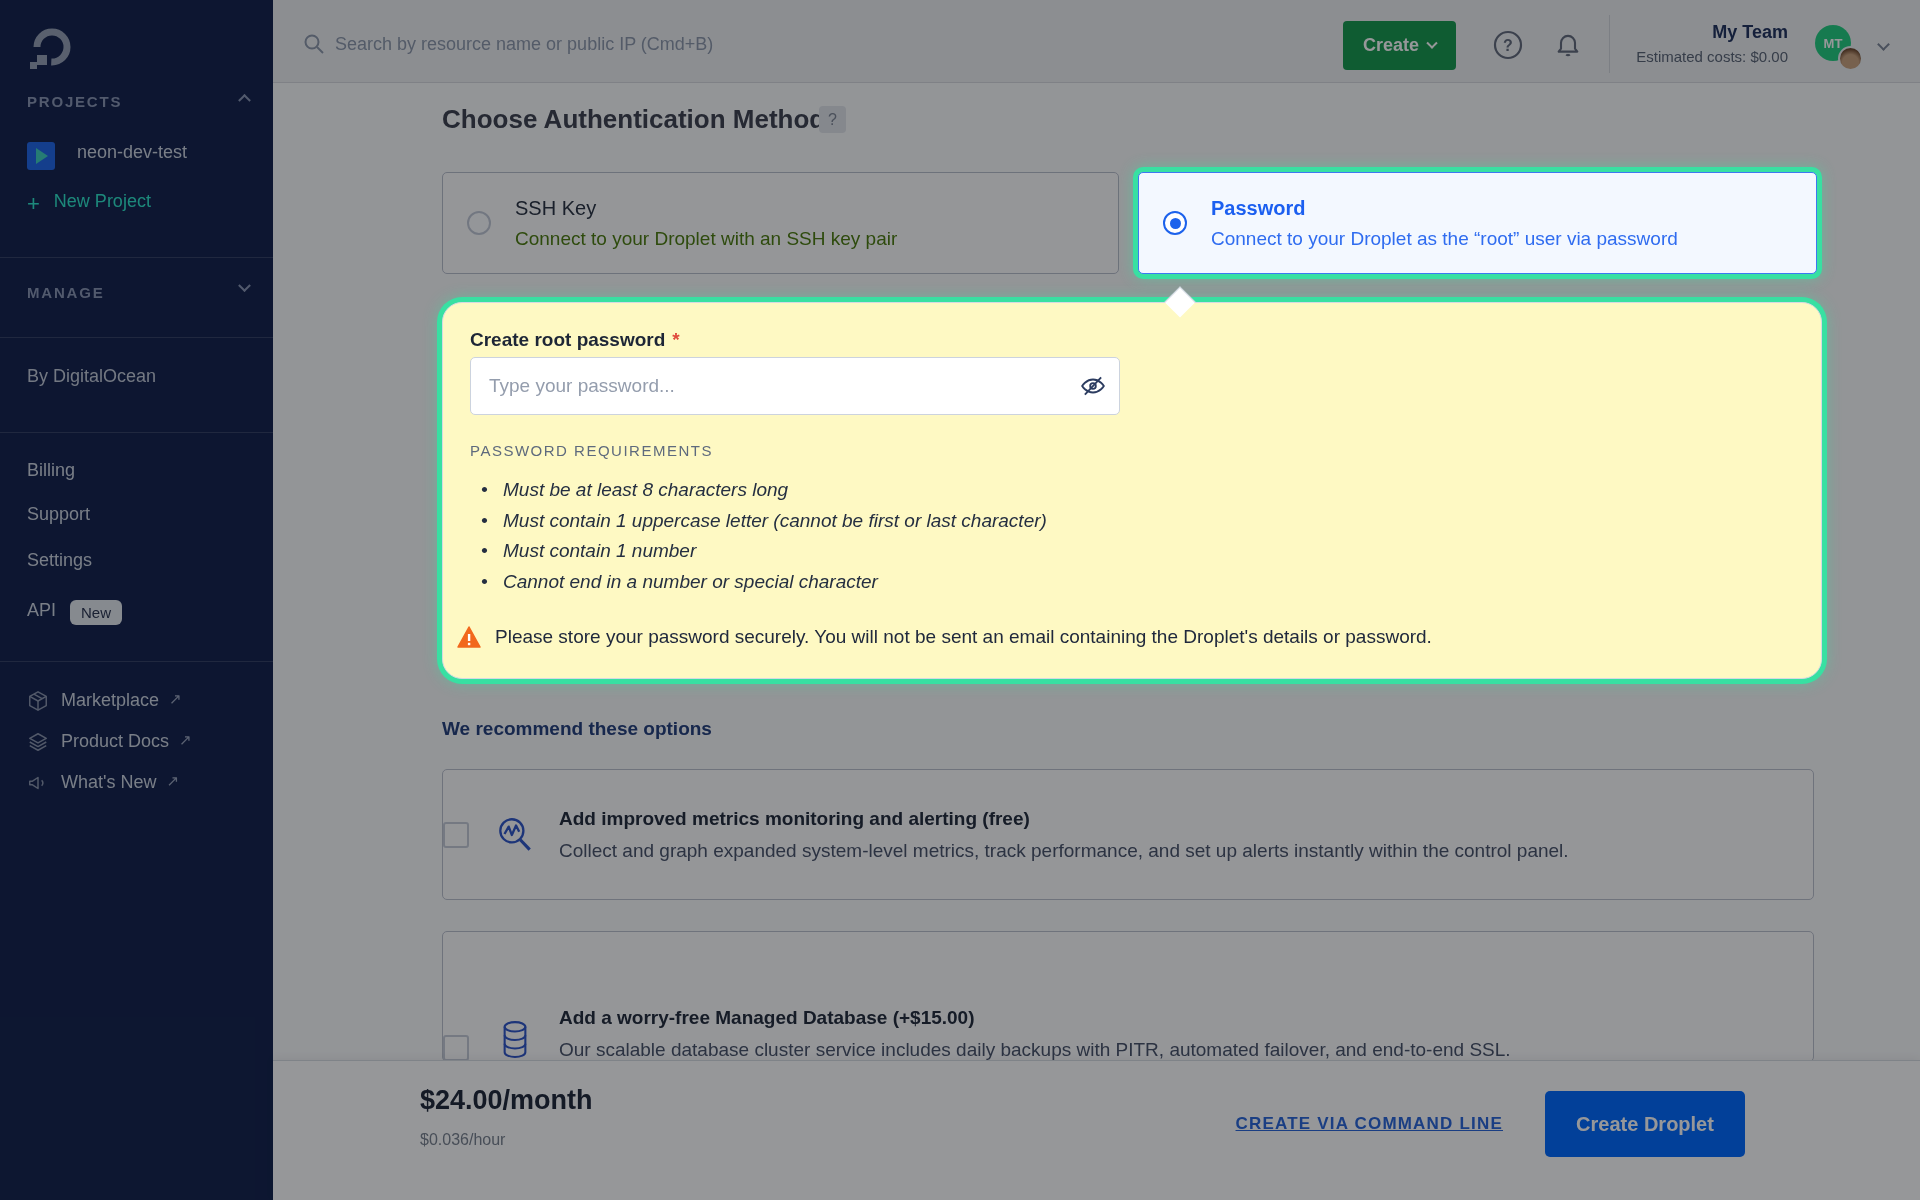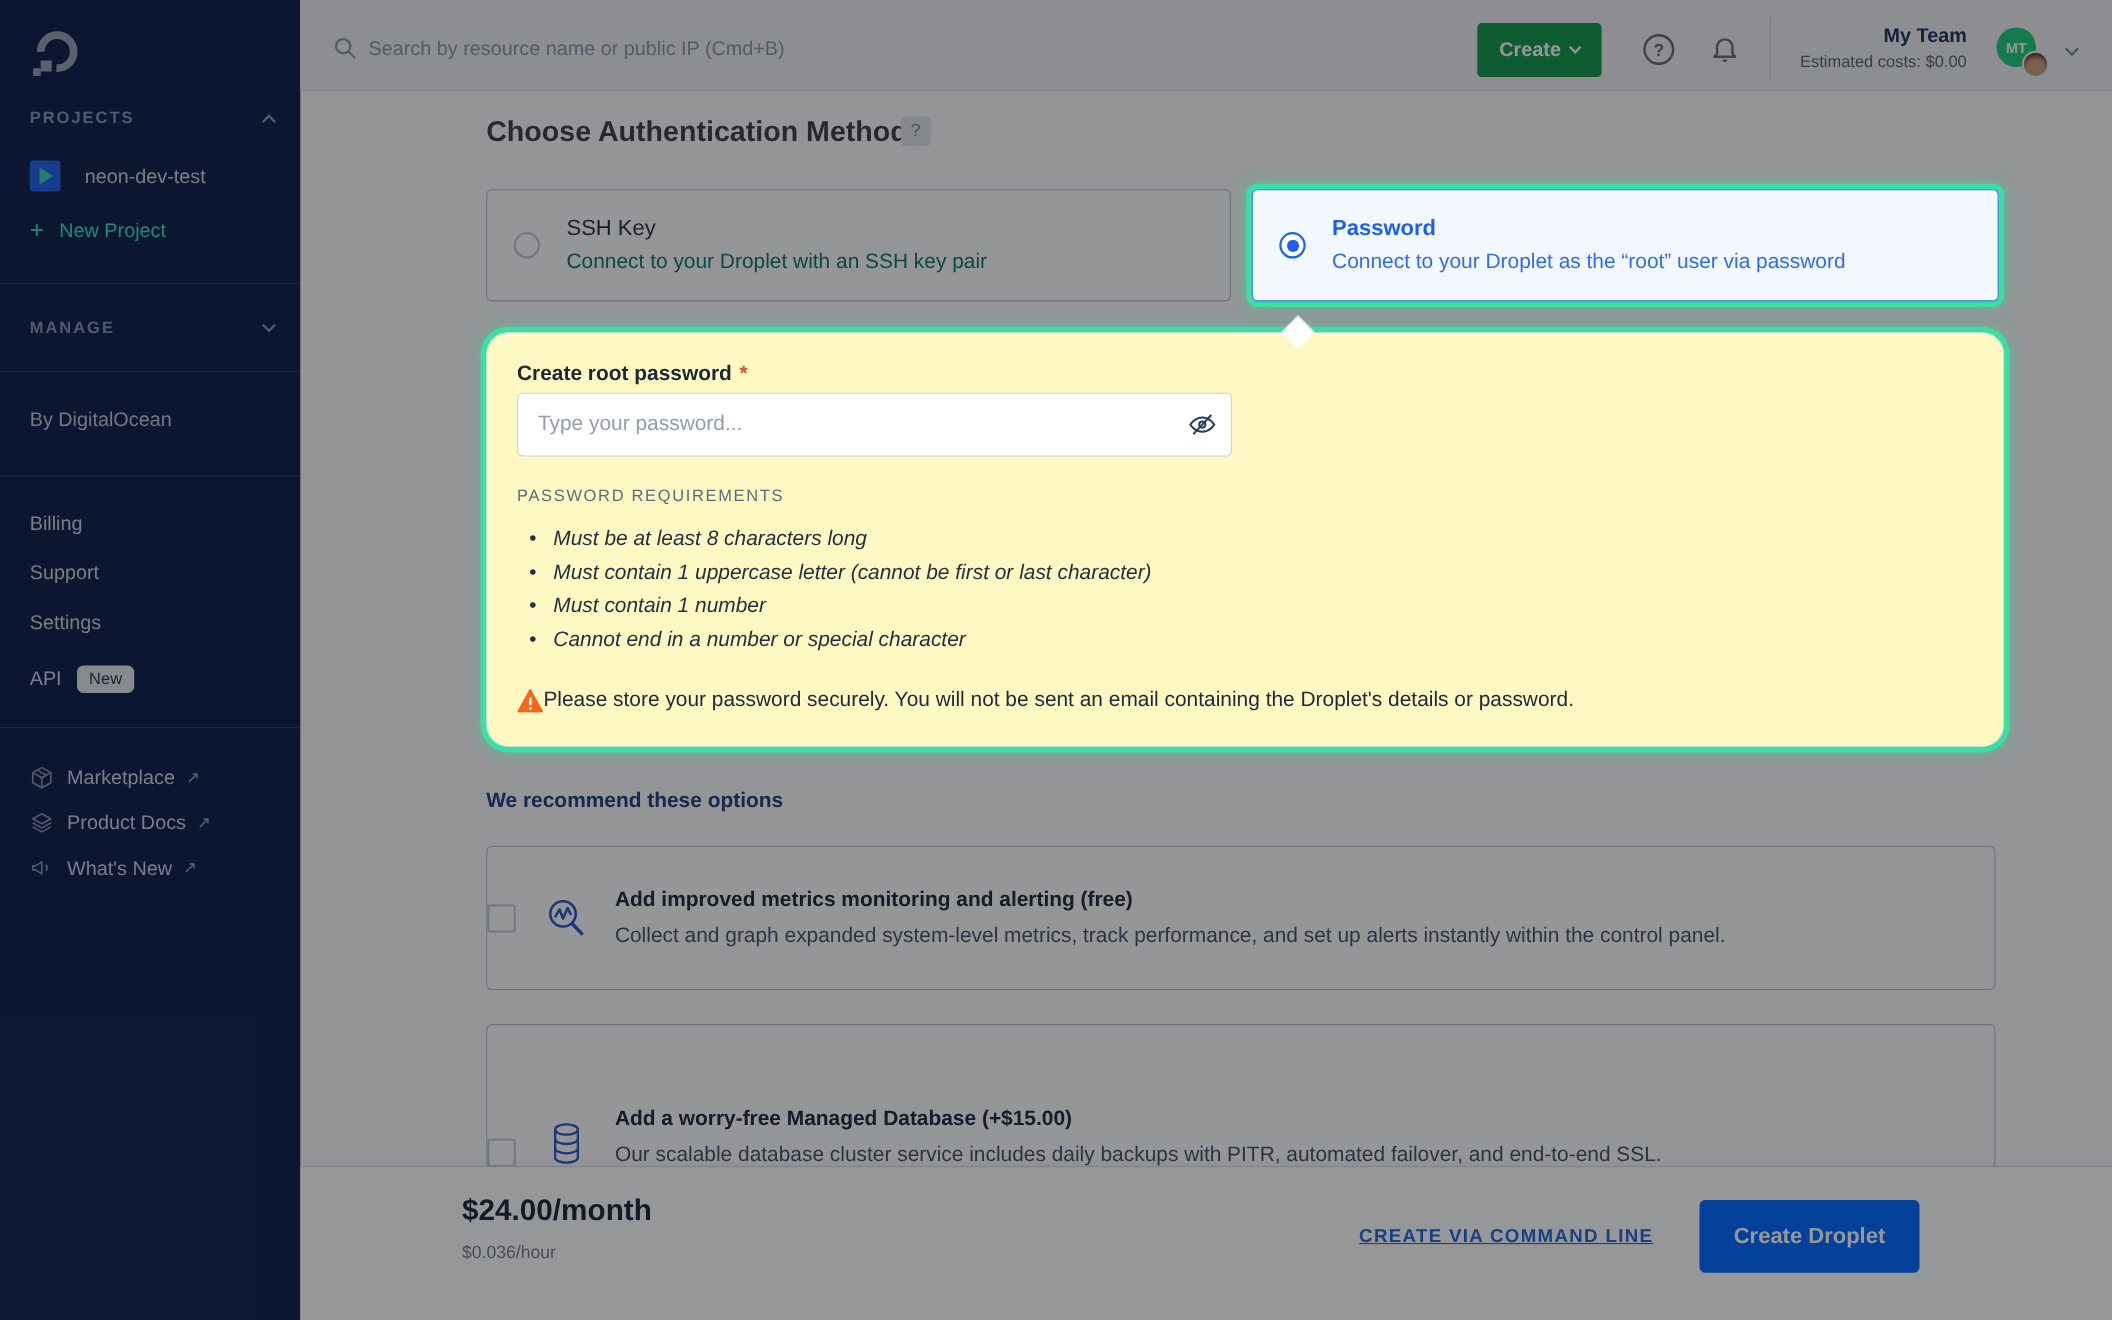--- a/index.html
+++ b/index.html
@@ -1,21 +1,21 @@
 <!DOCTYPE html>
 <html><head>
 <meta charset="utf-8">
 <style>
   * { margin:0; padding:0; box-sizing:border-box; }
   html,body { width:1920px; height:1200px; }
   body { position:relative; overflow:hidden; font-family:"Liberation Sans",sans-serif; background:#fafbfc; }
 
   
   .sidebar { position:absolute; left:0; top:0; width:273px; height:1200px; background:#13224c; }
-  .side-row { position:absolute; left:27px; right:24px; display:flex; align-items:center; }
+  .side-row { position:absolute; left:27px; right:24px; display:flex; align-items:flex-start; }
   .side-sep { position:absolute; left:0; width:273px; height:1px; background:rgba(255,255,255,0.14); }
   .side-head { font-size:15px; letter-spacing:1.8px; color:#8a96b4; font-weight:700; }
   .side-item { font-size:18px; color:#cdd4e0; }
   .logo-wrap { position:absolute; left:28px; top:26px; width:46px; height:46px; }
   .proj-icon { width:28px; height:28px; border-radius:3px; background:#2066e8; position:relative; flex:0 0 auto; }
   .proj-icon .tri { position:absolute; left:9px; top:6px; width:0; height:0; border-left:12px solid #3fd0c0; border-top:8px solid transparent; border-bottom:8px solid transparent; }
   .teal { color:#2fe6cb; }
   .plus { font-size:22px; font-weight:400; margin-right:14px; }
   .badge-new { display:inline-block; margin-left:14px; background:#e4e8ee; color:#2a3550; font-size:15px; padding:4px 11px; border-radius:6px; }
   .ext-icon { margin-right:12px; display:flex; align-items:center; }
@@ -48,38 +48,38 @@
   .auth-card { position:absolute; top:83px; height:102px; border-radius:5px; display:flex; align-items:center; padding-left:24px; cursor:pointer; }
   .auth-card.ssh { left:137px; width:677px; background:#fdfdfe; border:1px solid #b9c0cc; }
   .auth-card.pass { left:833px; width:679px; background:#f3f8ff; border:1.5px solid #3d78f2; z-index:100;
        box-shadow:0 0 0 5px #38e0a2, 0 0 14px 5px rgba(56,224,162,0.45); }
   .radio { width:24px; height:24px; border-radius:50%; flex:0 0 auto; }
   .radio.off { border:2px solid #c2c9d6; background:#fcfdff; }
   .radio.on { border:2px solid #1c62ec; background:#fff; position:relative; }
   .radio.on::after { content:""; position:absolute; left:4.5px; top:4.5px; width:11px; height:11px; border-radius:50%; background:#1c62ec; }
   .auth-text { margin-left:24px; }
   .auth-title { font-size:20px; font-weight:500; color:#2a3342; }
-  .auth-desc { font-size:19px; color:#0f766e; margin-top:8px; }
+  .auth-desc { font-size:19px; color:#4d7c0f; margin-top:8px; }
   .auth-card.pass .auth-title { color:#1b5ff0; font-weight:600; }
   .auth-card.pass .auth-desc { color:#2f6cf0; }
 
   .panel { position:absolute; left:137px; top:213px; width:1380px; height:377px; background:#fef9c3; border:1px solid #d5dae2; border-radius:20px; z-index:100;
        box-shadow:0 0 0 5px #38e0a2, 0 0 14px 5px rgba(56,224,162,0.40); }
   .panel-caret { position:absolute; left:726px; top:-12px; width:22px; height:22px; background:#fff; border-left:1px solid #cfd6e0; border-top:1px solid #cfd6e0; transform:rotate(45deg); }
   .pw-label { position:absolute; left:27px; top:26px; font-size:19px; font-weight:700; color:#1d2636; }
   .req-star { color:#df4a3c; margin-left:7px; font-weight:700; }
   .input-wrap { position:absolute; left:27px; top:54px; width:650px; height:58px; }
   .pw-input { width:100%; height:100%; border:1.5px solid #ccd3de; border-radius:5px; font-family:"Liberation Sans",sans-serif; font-size:19px; color:#39445a; padding:0 56px 0 18px; outline:none; background:#fff; }
   .pw-input::placeholder { color:#949dad; opacity:1; }
   .eye-btn { position:absolute; right:14px; top:16px; background:none; border:none; cursor:pointer; }
   .req-head { position:absolute; left:27px; top:139px; font-size:15px; letter-spacing:1.5px; color:#5e6a7d; font-weight:500; }
   .req-list { position:absolute; left:30px; top:172px; list-style:none;font-style:italic; }
   .req-list li { position:relative; padding-left:30px; font-size:19px; color:#252f41; line-height:30.5px; }
   .req-list li::before { content:"•"; position:absolute; left:8px; color:#252f41; }
-  .warn-row { position:absolute; left:27px; top:323px; display:flex; align-items:flex-end; }
+  .warn-row { position:absolute; left:14px; top:323px; display:flex; align-items:flex-end; gap:14px; }
   .warn-text { font-size:19px; color:#20293d; }
 
   .recommend-head { position:absolute; left:137px; top:629px; font-size:19px; font-weight:700; color:#25407c; }
   .opt-card { position:absolute; left:137px; width:1372px; height:131px; background:#fdfdfe; border:1px solid #bcc2ce; border-radius:5px; display:flex; align-items:center; }
   .opt-card.metrics { top:680px; }
   .opt-card.database { top:842px;align-items:flex-end; }
   .checkbox { width:26px; height:26px; border:2px solid #c6ccd8; border-radius:3px; background:#fdfdfe; flex:0 0 auto; cursor:pointer; }
   .opt-icon { margin:0 22px 0 24px; width:44px; display:flex; align-items:center; justify-content:center; flex:0 0 auto; }
   .opt-title { font-size:19px; font-weight:700; color:#232c3c; }
   .opt-desc { font-size:19px; color:#49536a; margin-top:10px; }

